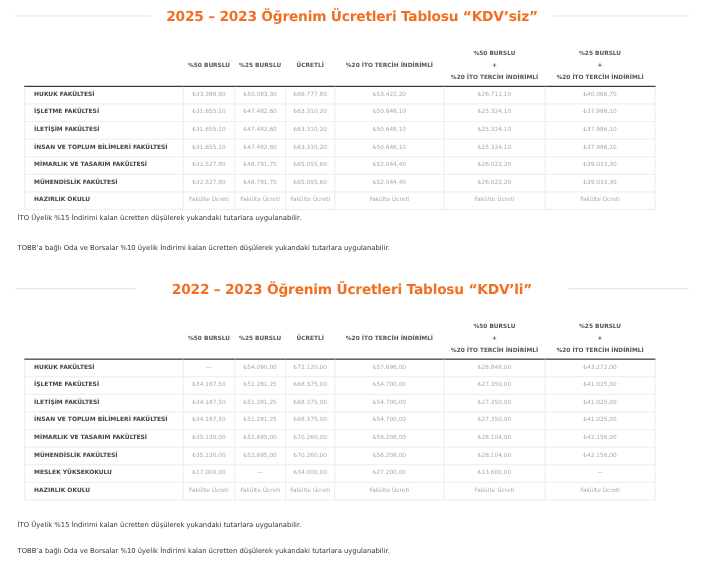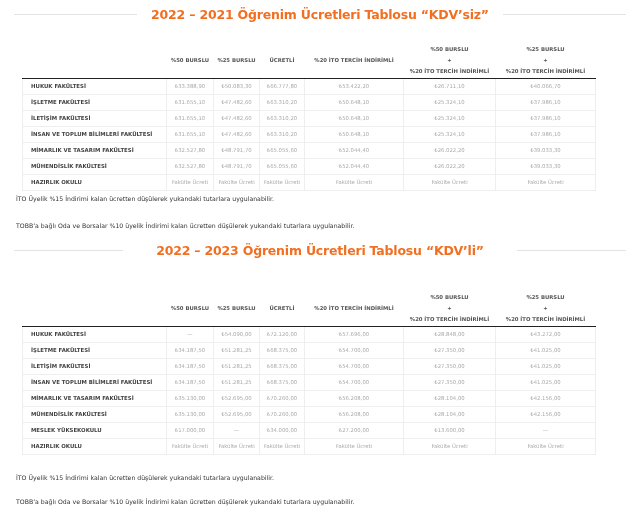--- a/index.html
+++ b/index.html
@@ -49,21 +49,21 @@
   .note {
     position: absolute; left: 16px; font-size: 6.2px; color: #333;
     font-family: "DejaVu Sans", sans-serif; white-space: nowrap;
   }
 </style>
 </head>
 <body>
 
 <div class="section-title" style="top:4px;">
   <div class="rule left"></div>
-  <h2>2022 – 2021 Öğrenim Ücretleri Tablosu “KDV’siz”</h2>
+  <h2>2025 – 2023 Öğrenim Ücretleri Tablosu “KDV’siz”</h2>
   <div class="rule right"></div>
 </div>
 
 <table class="fees" id="t1" style="top:43px;">
   <colgroup>
       <col class="c0">
       <col class="c1">
       <col class="c2">
       <col class="c3">
       <col class="c4">
@@ -152,21 +152,21 @@
         <td>Fakülte Ücreti</td>
         <td>Fakülte Ücreti</td>
         <td>Fakülte Ücreti</td>
       </tr>
     </tbody>
 </table>
 
 <div class="note" style="top:195px;">İTO Üyelik %15 İndirimi kalan ücretten düşülerek yukandaki tutarlara uygulanabilir.</div>
 <div class="note" style="top:222px;">TOBB’a bağlı Oda ve Borsalar %10 üyelik İndirimi kalan ücretten düşülerek yukandaki tutarlara uygulanabilir.</div>
 
-<div class="section-title" style="top:240px;gap:19px;">
+<div class="section-title" style="top:252px;gap:19px;">
   <div class="rule left"></div>
   <h2>2022 – 2023 Öğrenim Ücretleri Tablosu “KDV’li”</h2>
   <div class="rule right"></div>
 </div>
 
 <table class="fees" id="t2" style="top:292px;">
   <colgroup>
       <col class="c0">
       <col class="c1">
       <col class="c2">

